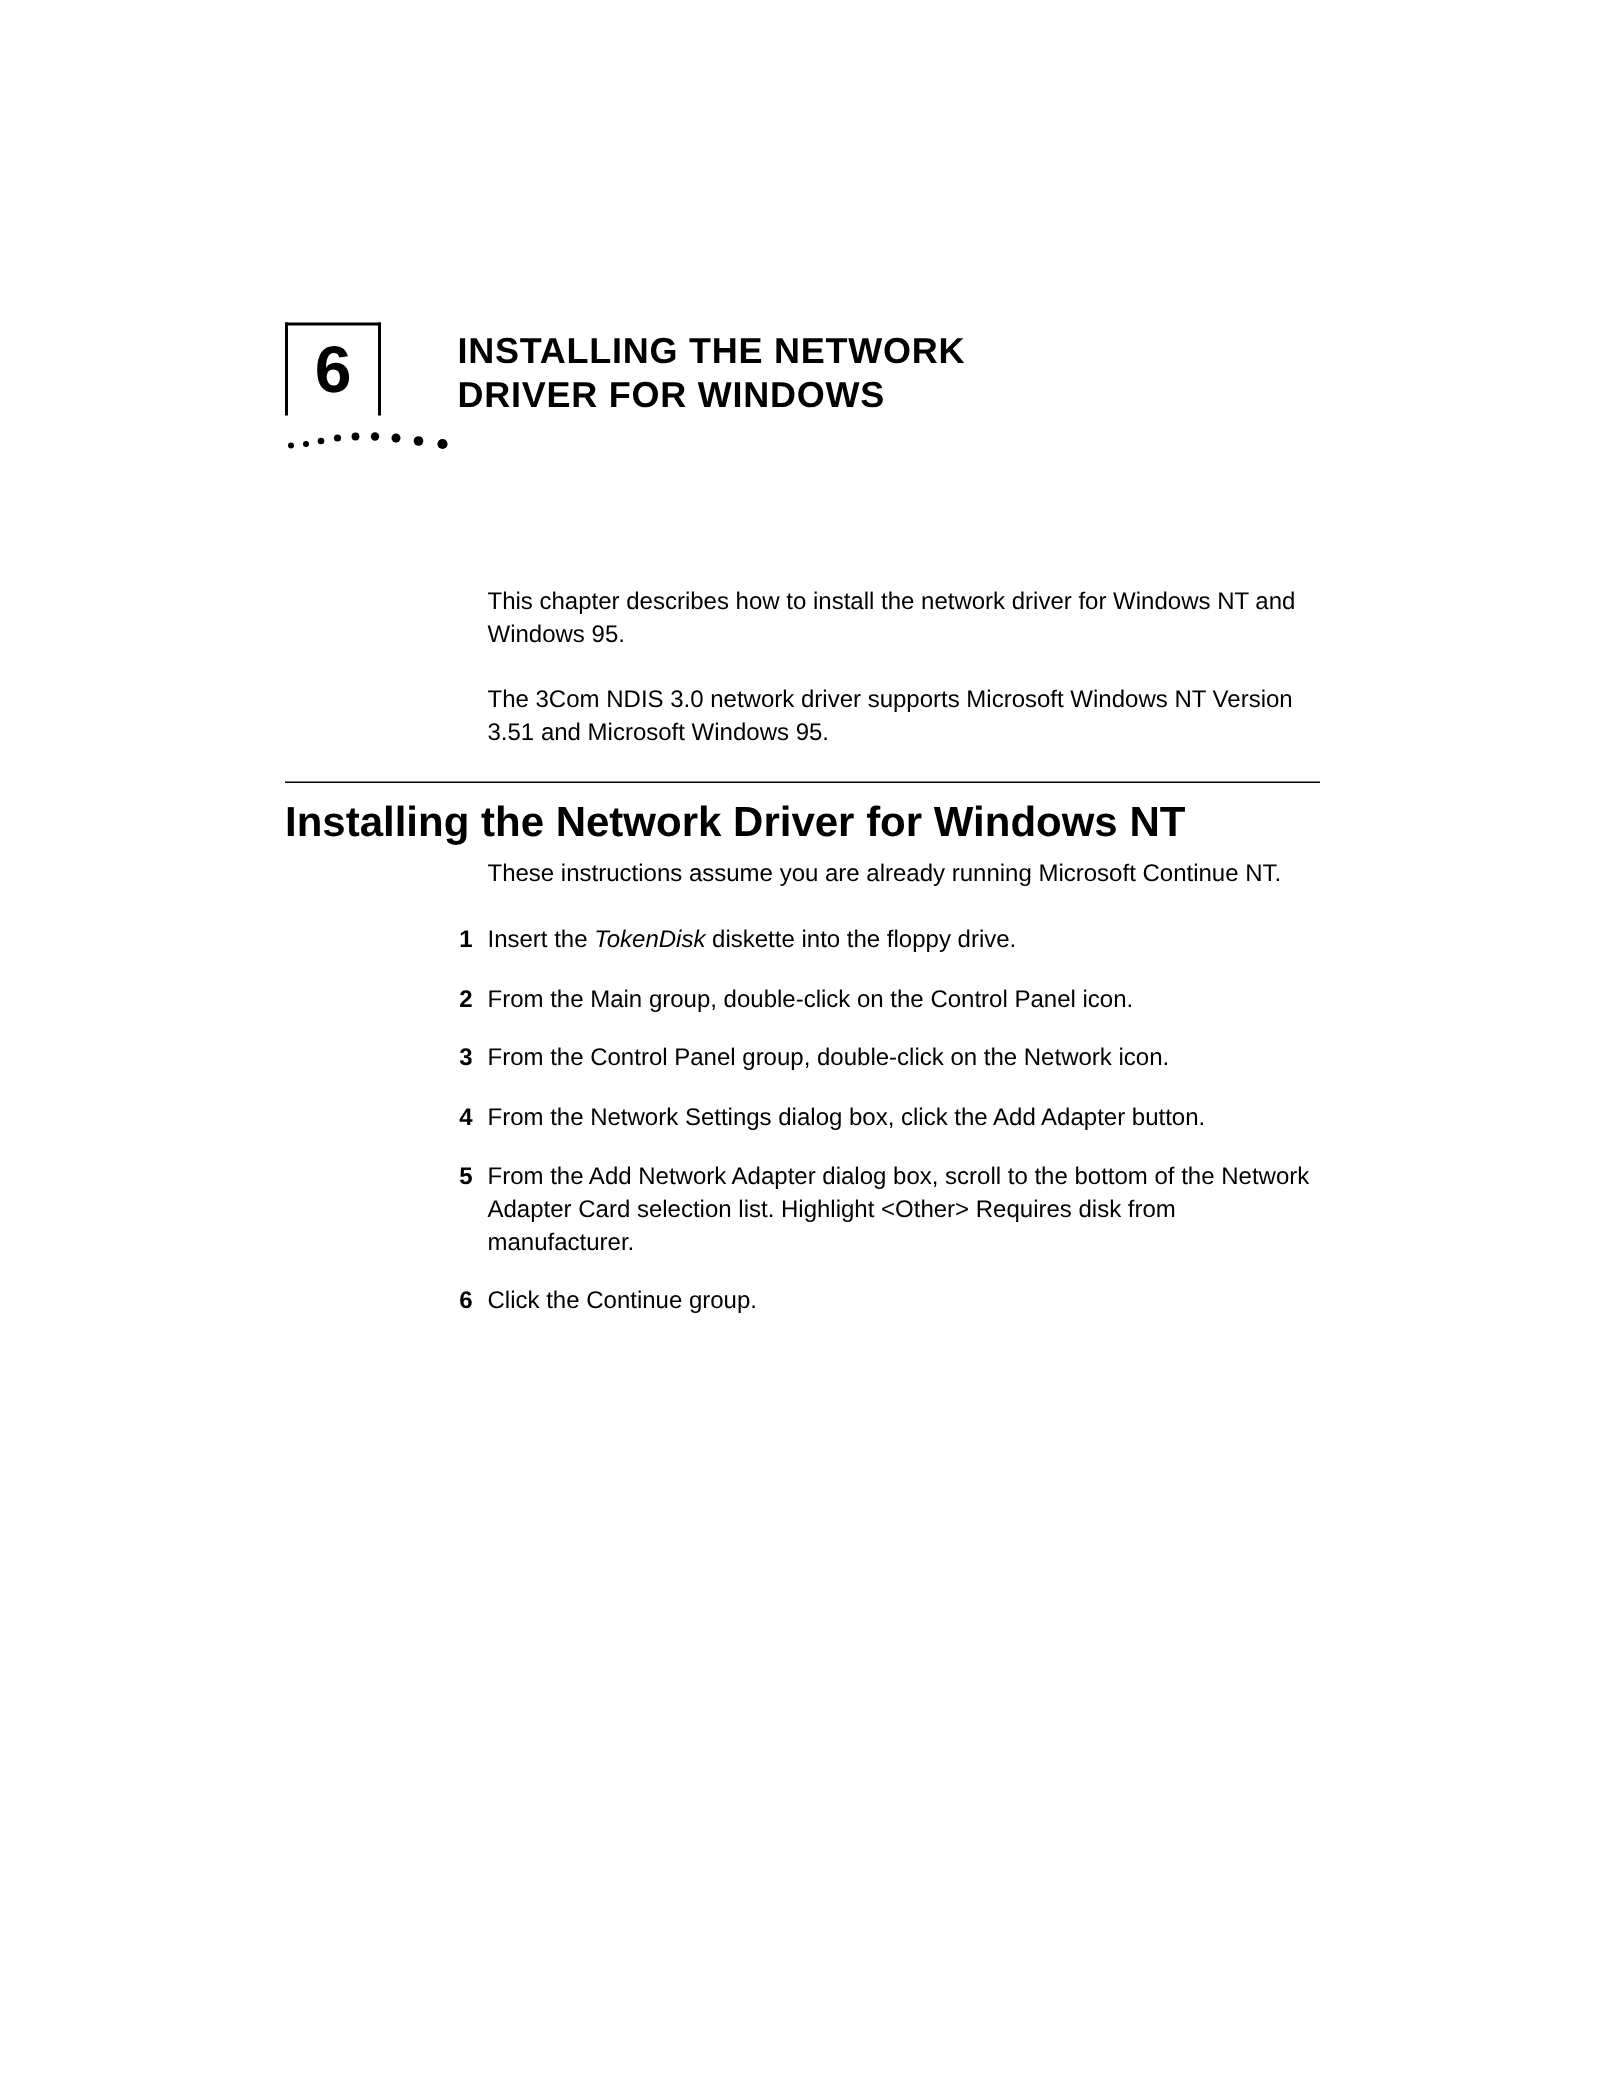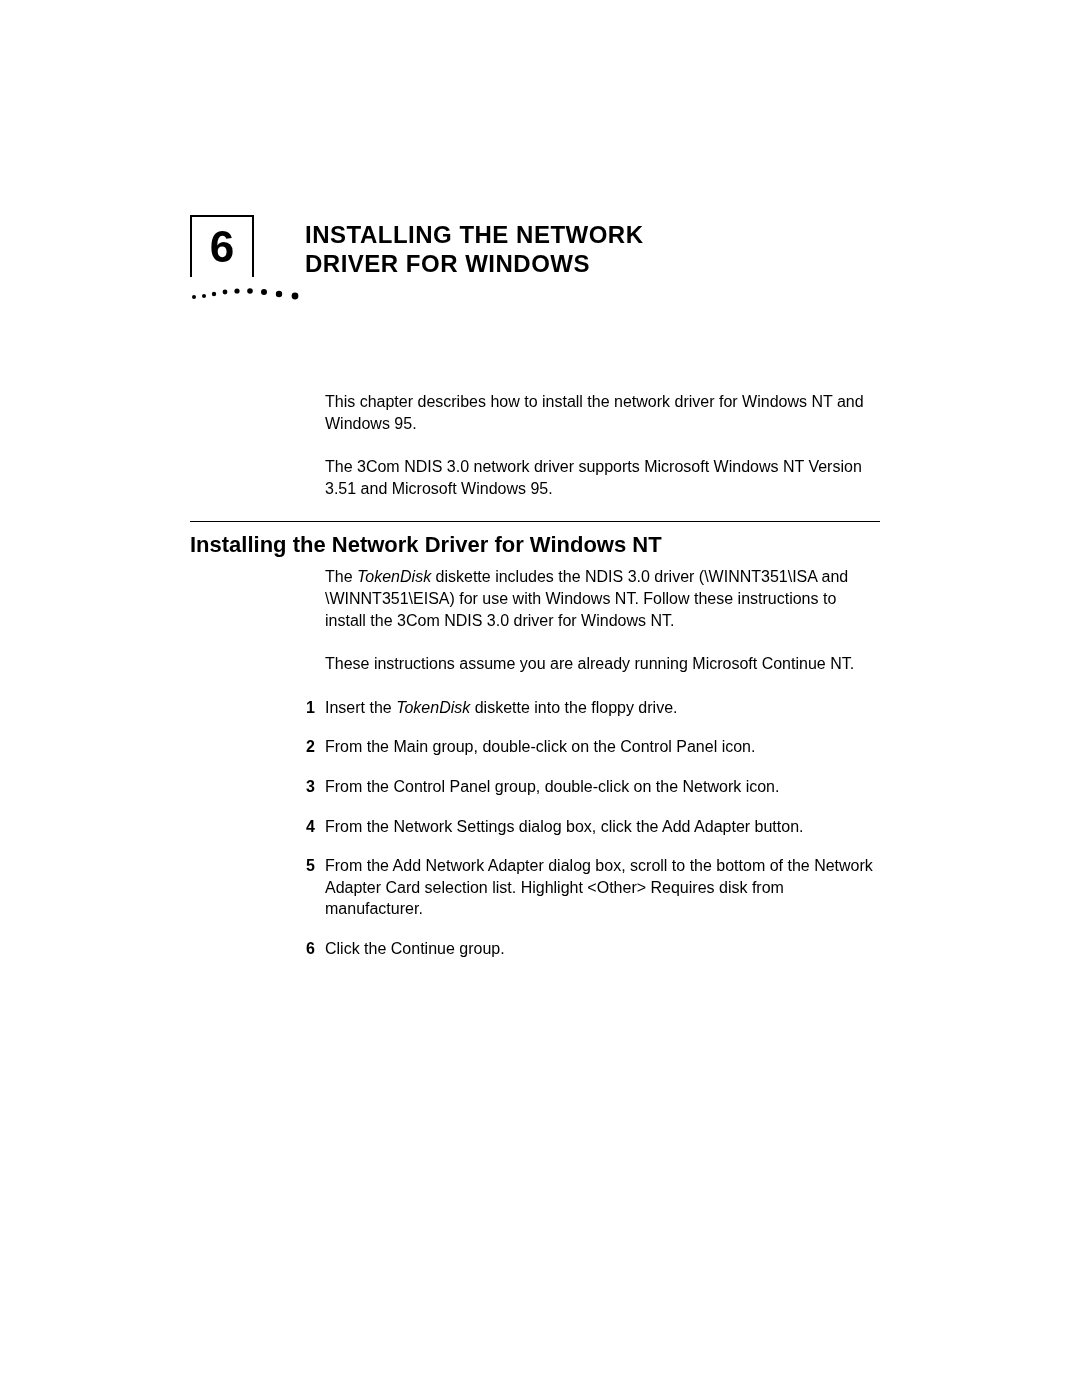--- a/index.html
+++ b/index.html
@@ -71,21 +71,21 @@
     margin-bottom: 22px;
   }
   .section-rule {
     border: none;
     border-top: 1px solid #000;
     margin: 20px 0 10px 0;
     width: 690px;
     margin-left: 0;
   }
   .section-heading {
-    font-size: 22px;
+    font-size: 28px;
     font-weight: bold;
     margin: 0 0 8px 0;
   }
   .section-block {
     margin-left: 0;
   }
   .italic {
     font-style: italic;
   }
   ol.steps {
@@ -147,23 +147,20 @@
     <div class="para">This chapter describes how to install the network driver for Windows NT and Windows 95.</div>
     <div class="para">The 3Com NDIS 3.0 network driver supports Microsoft Windows NT Version 3.51 and Microsoft Windows 95.</div>
   </div>
 
   <hr class="section-rule">
 
   <div class="section-block">
     <h2 class="section-heading">Installing the Network Driver for Windows NT</h2>
 
     <div class="body-col">
-      <div class="para">
-        <span>The </span><span class="italic">TokenDisk</span><span> diskette includes the NDIS 3.0 driver (\WINNT351\ISA and \WINNT351\EISA) for use with Windows NT. Follow these instructions to install the 3Com NDIS 3.0 driver for Windows NT.</span>
-      </div>
       <div class="para">These instructions assume you are already running Microsoft Continue NT.</div>
 
       <ol class="steps">
         <li>
           <span class="num">1</span>
           <span class="step-text">
             <span>Insert the </span><span class="italic">TokenDisk</span><span> diskette into the floppy drive.</span>
           </span>
         </li>
         <li>

